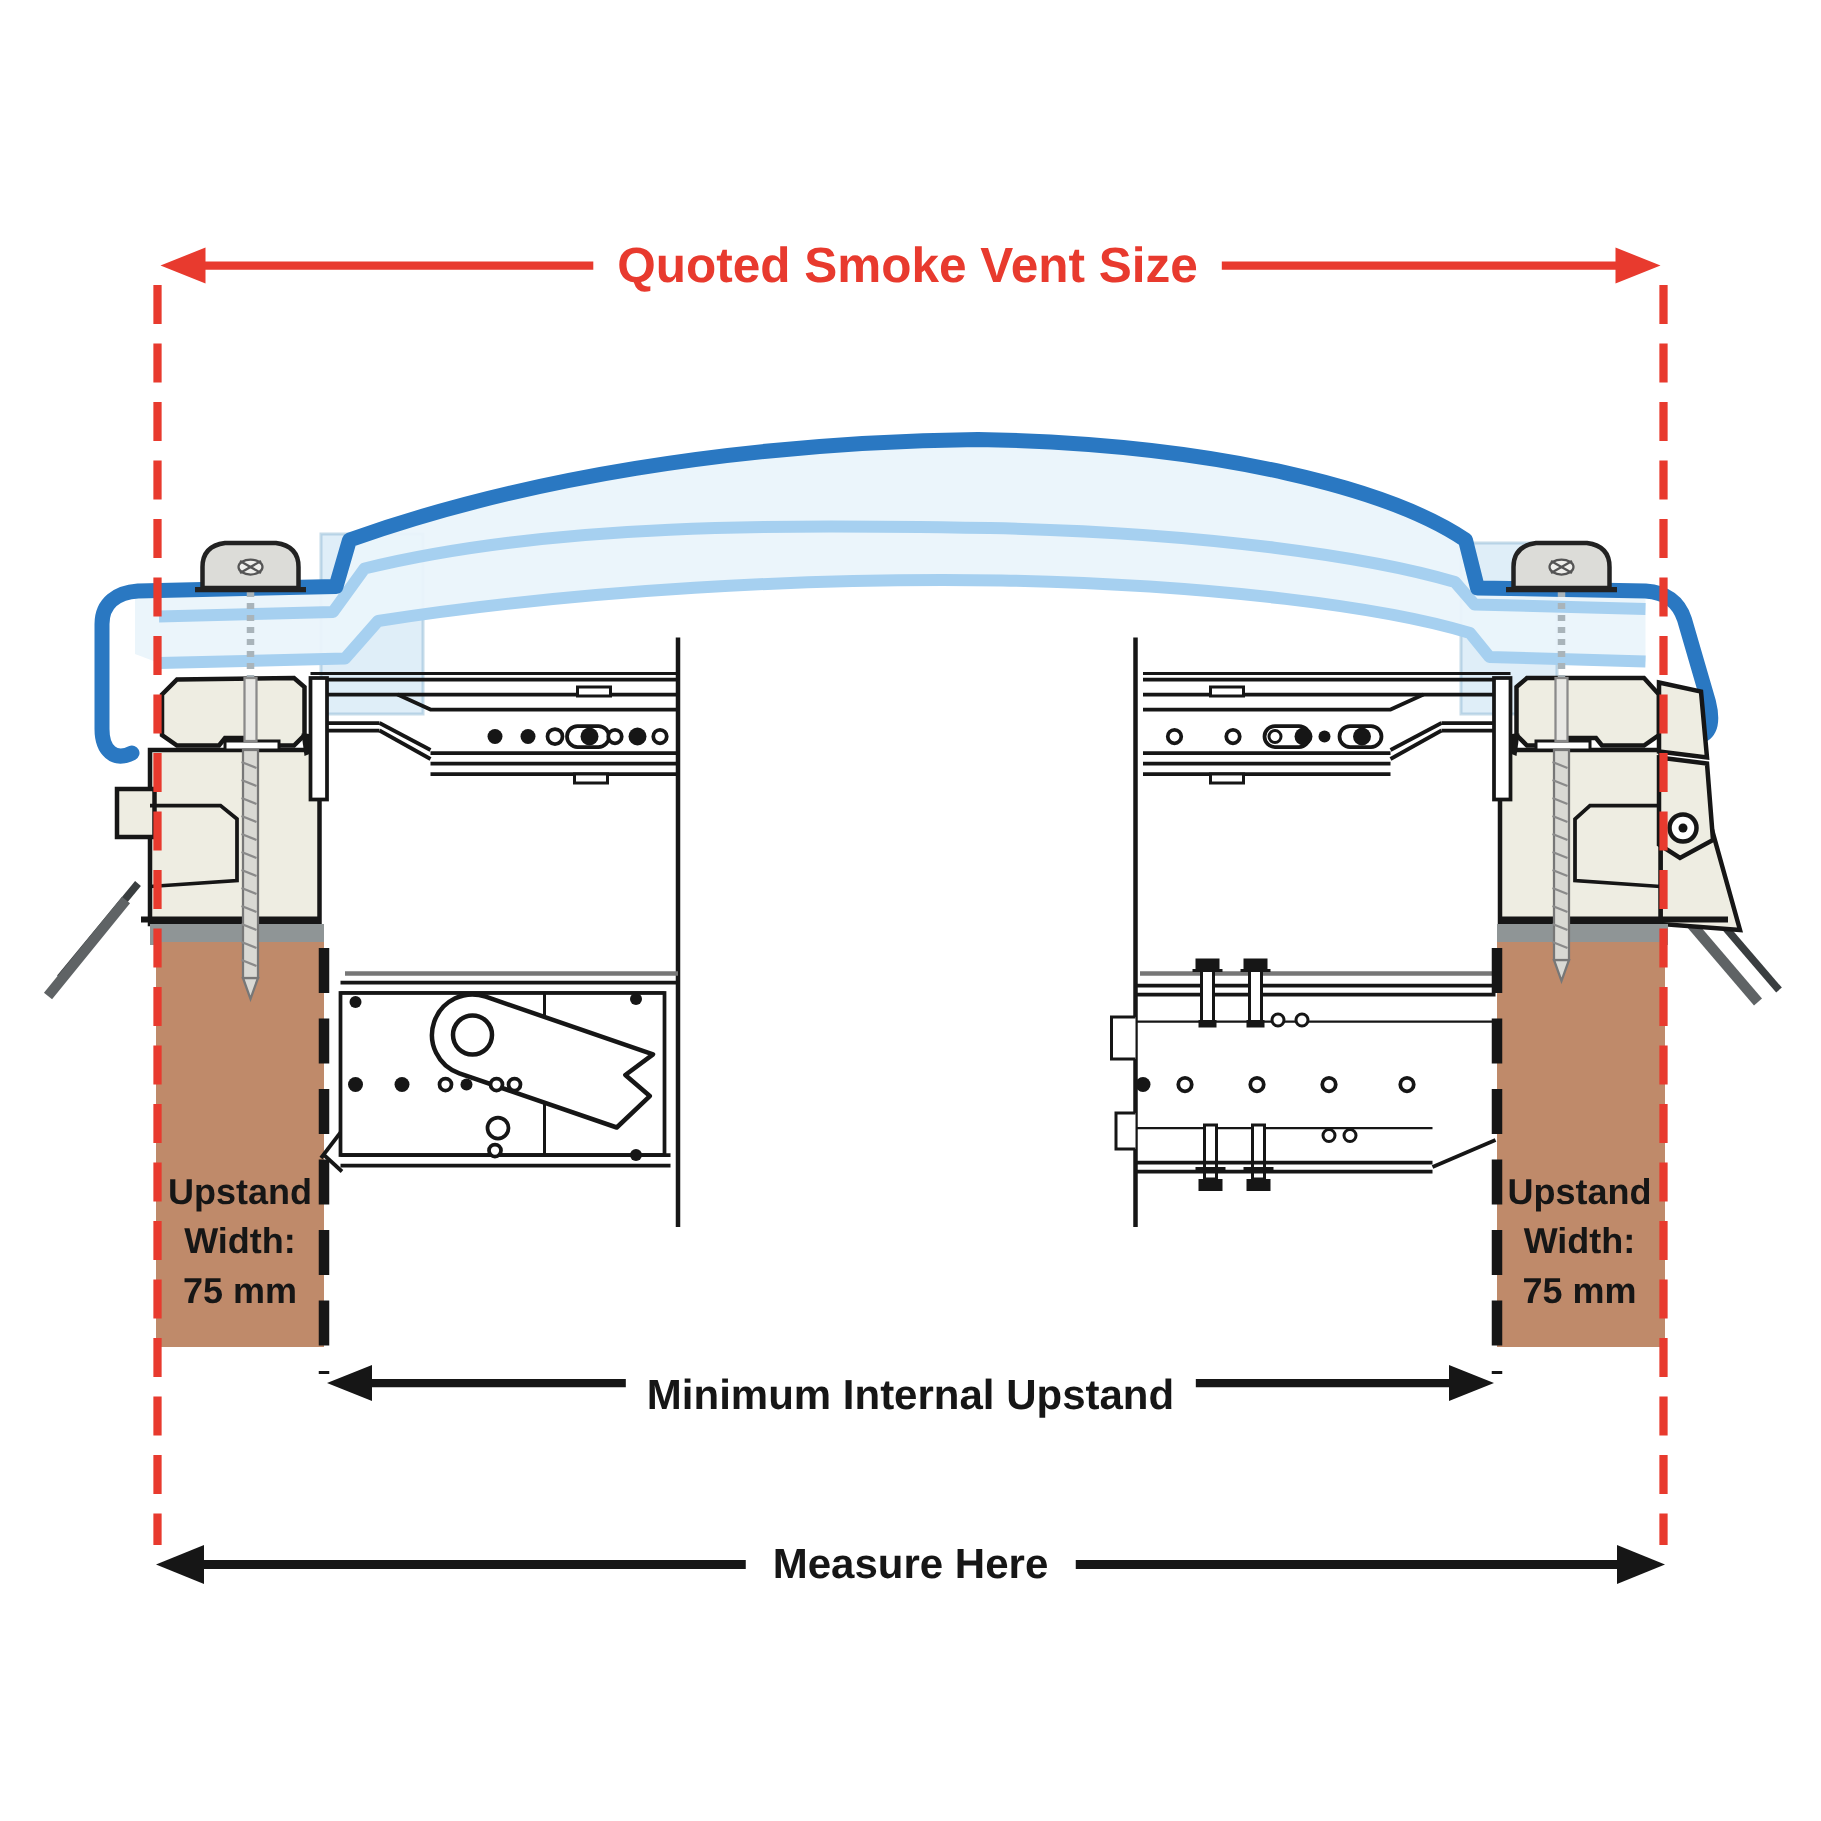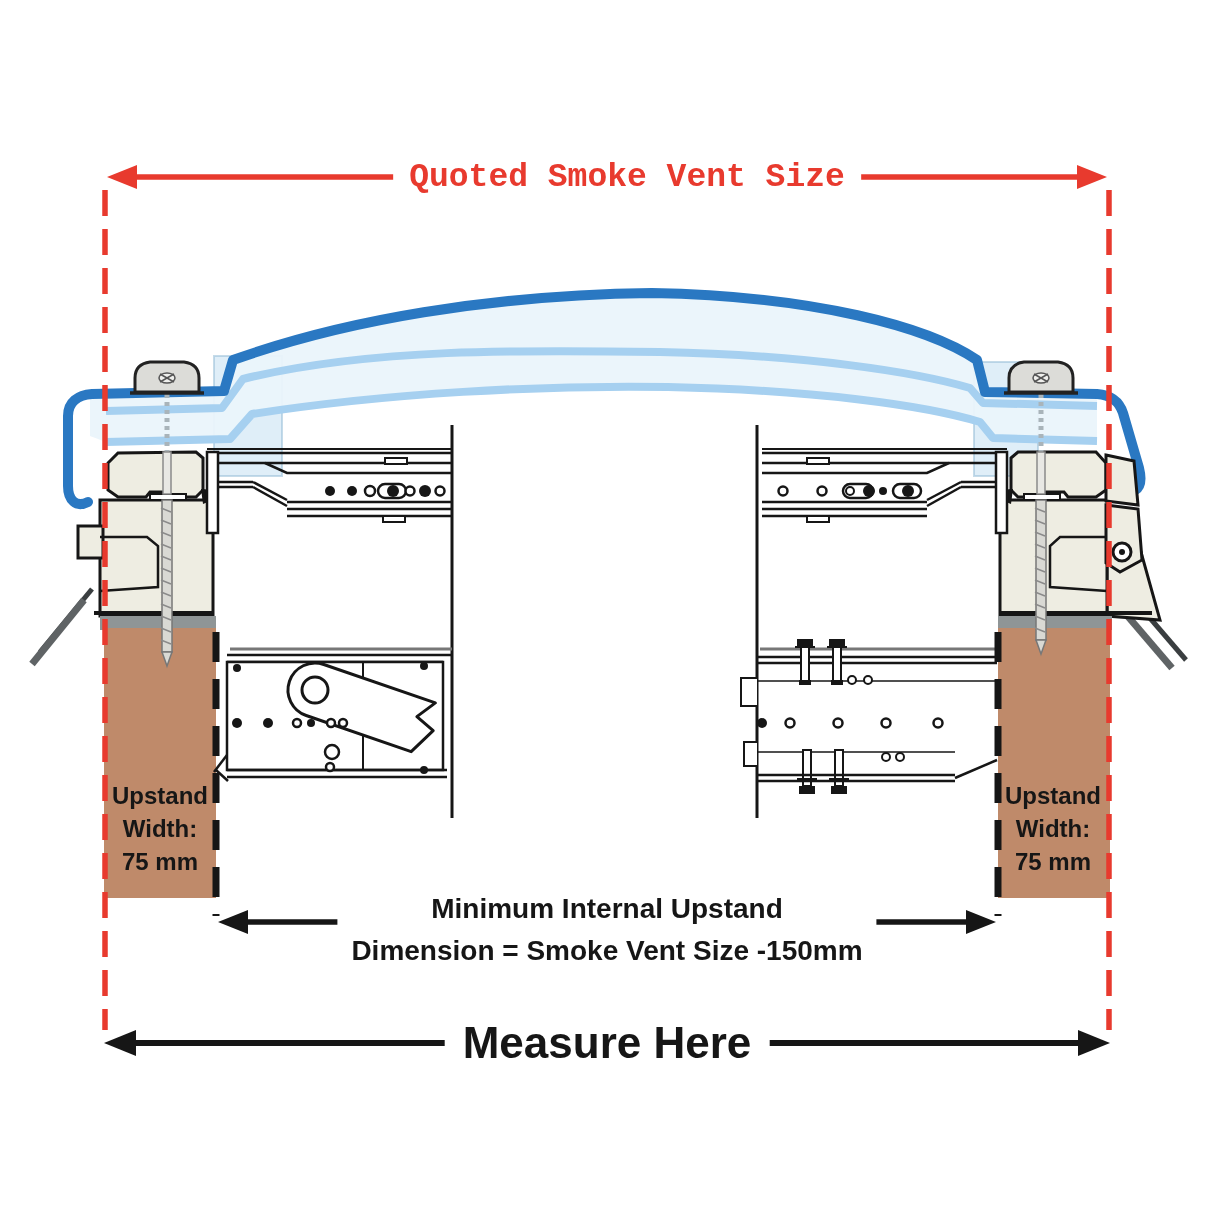--- a/index.html
+++ b/index.html
@@ -26,21 +26,21 @@
   .flash2 {stroke:var(--c-flashing_grey,#5f6365);fill:none;}
   .screw  {fill:#d9d9d4;stroke:#777;}
   .screwhead{fill:#dcdcd8;stroke:#222;}
   .ghost  {stroke:#a9b4ba;fill:none;}
 
   
   .lbl{position:absolute;transform:translate(-50%,-50%);white-space:nowrap;
        font-weight:700;color:var(--c-text_black,#161616);text-align:center;}
   .lbl-top{font-size:33px;color:var(--c-dimension_red,#e83a2e);background:#fff;padding:0 16px;}
   .lbl-internal{font-size:28px;line-height:42px;background:#fff;padding:2px 14px;}
-  .lbl-measure{font-size:44px;background:#fff;padding:0 18px;}
+  .lbl-measure{font-size:28px;background:#fff;padding:0 18px;}
   .lbl-upstand{font-size:24px;line-height:33px;background:transparent;}
 </style>
 </head>
 <body>
 
 <div id="stage">
 
 <svg width="1214" height="1214" viewBox="0 0 1214 1214">
 
   <g>
@@ -286,25 +286,24 @@
 
   <line class="red-ln" x1="105" y1="190" x2="105" y2="1030" stroke-width="5.5" stroke-dasharray="26 13"></line>
   <line class="red-ln" x1="1109" y1="190" x2="1109" y2="1030" stroke-width="5.5" stroke-dasharray="26 13"></line>
   <g>
     <line class="red-ln" x1="119" y1="177" x2="1095" y2="177" stroke-width="5.5"></line>
     <polygon class="red-f" points="107,177 137,165 137,189"></polygon>
     <polygon class="red-f" points="1107,177 1077,165 1077,189"></polygon>
   </g>
 </svg>
 
-  <div class="lbl lbl-top" style="left:627px;top:177px;font-family:Liberation Mono, monospace;">Quoted Smoke Vent Size</div>
+  <div class="lbl lbl-top" style="left:605px;top:177px;">Quoted Smoke Vent Size</div>
 
   <div class="lbl lbl-internal" style="left:607px;top:930px;">
     <div>Minimum Internal Upstand</div>
-    <div>Dimension = Smoke Vent Size -150mm</div>
   </div>
 
   <div class="lbl lbl-measure" style="left:607px;top:1043px;">Measure Here</div>
 
   <div class="lbl lbl-upstand" style="left:160px;top:828px;">
     <div>Upstand</div>
     <div>Width:</div>
     <div>75 mm</div>
   </div>
 

